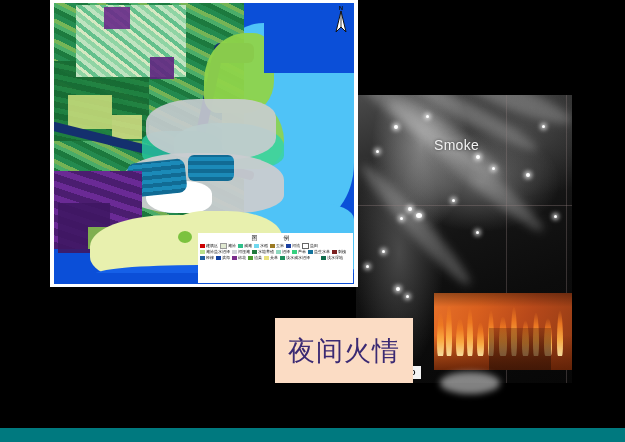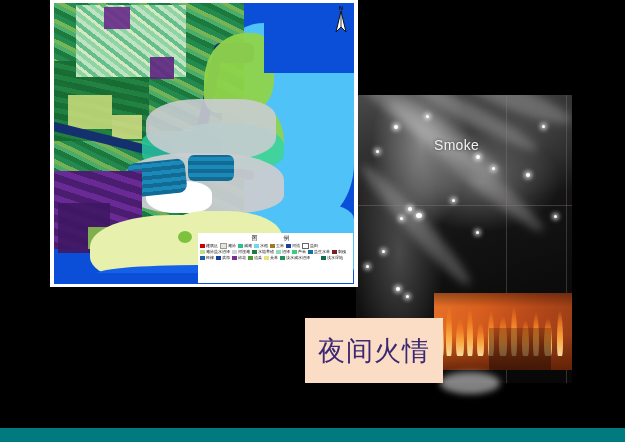--- a/index.html
+++ b/index.html
@@ -99,21 +99,21 @@
   .legend-grid{
     display:flex;flex-wrap:wrap;padding:0 2px;
   }
   .lg-item{display:flex;align-items:center;margin:0 2px 0 0;font-size:4px;line-height:6px;white-space:nowrap;}
   .lg-sw{width:5px;height:4px;margin-right:1px;flex:0 0 auto;border:0;}
 
   
   .caption-box{
     position:absolute;left:275px;top:318px;width:138px;height:65px;
     background:#fbdcc4;
-    display:flex;align-items:center;justify-content:center;margin-left:30px;
+    display:flex;align-items:center;justify-content:center;
   }
   .caption-text{
     color:#3b2a73;
     font-family:"DejaVu Serif", serif;
     font-size:27px;
     letter-spacing:1px;
     white-space:nowrap;
   }
   .coord-chip{
     position:absolute;left:399px;top:366px;width:22px;height:13px;

